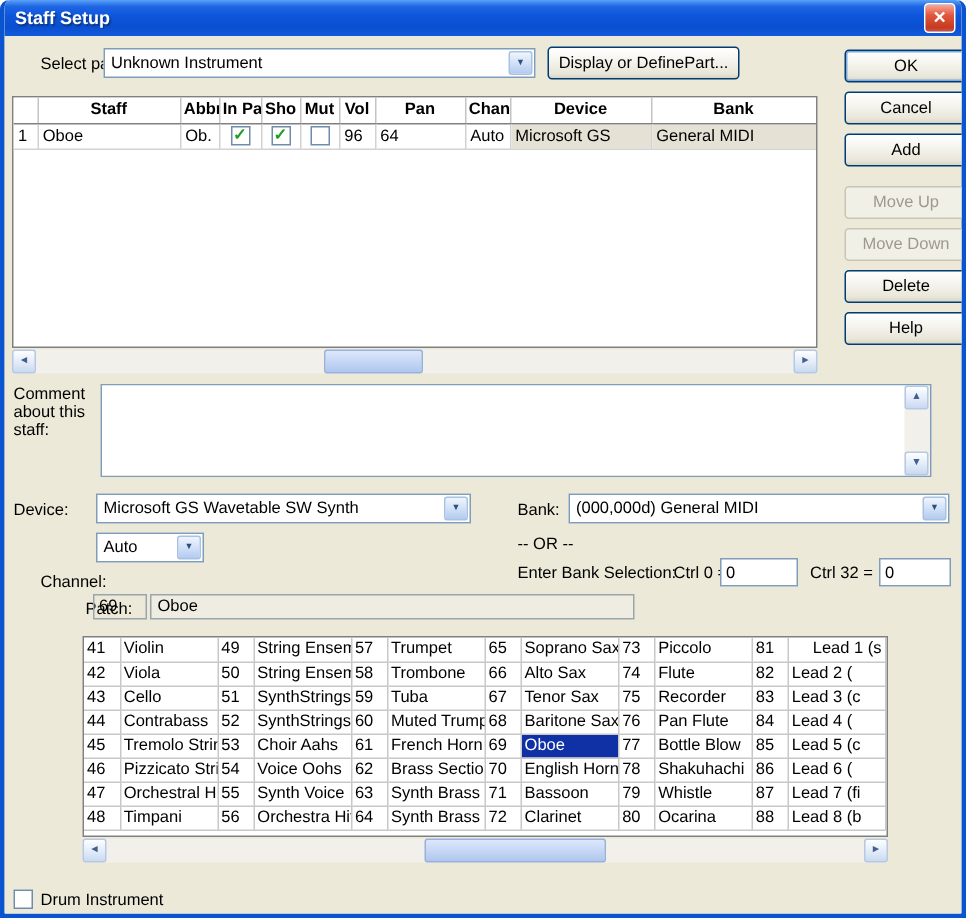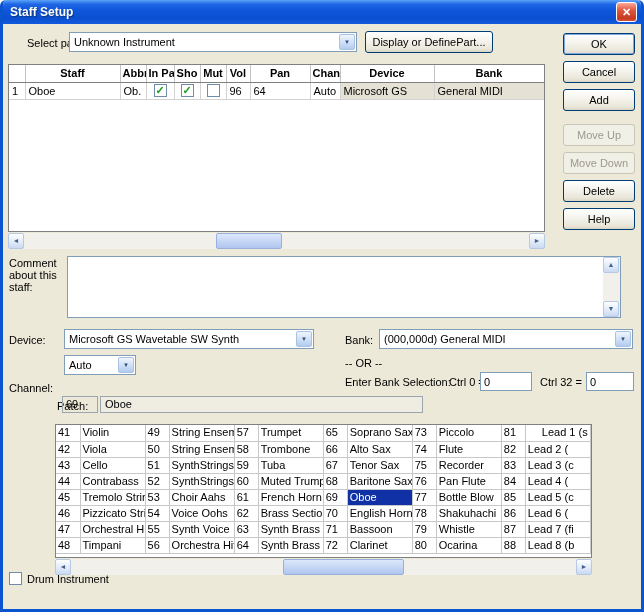--- a/index.html
+++ b/index.html
@@ -23,21 +23,21 @@
   .lbl { position:absolute; white-space:nowrap; }
 
   
   .combo { position:absolute; height:20px; background:#fff; border:1px solid #7F9DB9; display:flex; align-items:center; }
   .combo .val { flex:1; padding:0 4px; white-space:nowrap; overflow:hidden; }
   .combo .arrow-btn { width:16px; height:16px; margin:1px; border:1px solid #A9C2E2; border-radius:2px;
     background:linear-gradient(180deg,#EFF5FD 0%,#CBDDF6 60%,#B2CBEF 100%);
     color:#30507C; font-size:6px; line-height:14px; text-align:center; flex:0 0 auto; }
 
   
-  .btn { position:absolute; left:560px; width:72px; height:22px; border:1px solid #003C74; border-radius:3px;
+  .btn { position:absolute; left:560px; width:82px; height:22px; border:1px solid #003C74; border-radius:3px;
     background:linear-gradient(180deg,#FFFFFF 0%,#F4F3EC 45%,#E9E6D9 85%,#D9D5C5 100%);
     font-family:inherit; font-size:11px; color:#000; text-align:center; }
   .btn.default { box-shadow:inset 0 0 0 1px #7FA9DF; }
   .btn.disabled { border-color:#C8C5B6; color:#9C9A8D; background:#F1F0E7; box-shadow:none; }
   .push-btn { position:absolute; height:22px; border:1px solid #003C74; border-radius:3px;
     background:linear-gradient(180deg,#FFFFFF 0%,#F4F3EC 45%,#E9E6D9 85%,#D9D5C5 100%);
     font-family:inherit; font-size:11px; }
 
   
   .table-wrap { position:absolute; left:5px; top:40px; width:537px; height:168px; background:#fff; border:1px solid #808080; overflow:hidden; }
@@ -74,21 +74,21 @@
   .patch-name-field { position:absolute; left:97px; top:372px; width:323px; height:17px; border:1px solid #9AA5AE;
     background:#EFEDE2; padding:1px 4px; white-space:nowrap; overflow:hidden; }
 
   
   .grid-wrap { position:absolute; left:52px; top:400px; width:537px; height:134px; background:#fff; border:1px solid #808080; overflow:hidden; }
   .grid-wrap table { width:535px; table-layout:fixed; border-collapse:collapse; }
   .grid-wrap td { height:16px; line-height:15px; border-right:1px solid #C8C8C8; border-bottom:1px solid #C8C8C8;
     padding:0 2px; white-space:nowrap; overflow:hidden; }
   .grid-wrap td.pname.selected { background:#0F31A5; color:#fff; }
 
-  .drum-row { position:absolute; left:6px; top:548px; display:flex; align-items:center; }
+  .drum-row { position:absolute; left:6px; top:569px; display:flex; align-items:center; }
   .drum-row .cb { margin-right:5px; }
 </style>
 </head>
 <body>
 
 <div class="window">
 
   <div class="titlebar">
     <span class="title">Staff Setup</span>
     <span class="close-btn">✕</span>
@@ -168,21 +168,21 @@
     <div class="combo" style="left:61px; top:305px; width:250px;">
       <span class="val">Microsoft GS Wavetable SW Synth</span>
       <span class="arrow-btn">▼</span>
     </div>
     <span class="lbl" style="left:342px; top:310px;">Bank:</span>
     <div class="combo" style="left:376px; top:305px; width:254px;">
       <span class="val">(000,000d) General MIDI</span>
       <span class="arrow-btn">▼</span>
     </div>
 
-    <span class="lbl" style="left:6px; top:336px;margin-top:22px;">Channel:</span>
+    <span class="lbl" style="left:24px; top:336px;margin-top:22px;">Channel:</span>
     <div class="combo" style="left:61px; top:331px; width:72px;">
       <span class="val">Auto</span>
       <span class="arrow-btn">▼</span>
     </div>
     <span class="lbl" style="left:342px; top:333px;">-- OR --</span>
 
     <span class="lbl" style="left:342px; top:352px;">Enter Bank Selection:</span>
     <span class="lbl" style="left:446px; top:352px;">Ctrl 0 =</span>
     <input class="txt" style="left: 477px; top: 348px; width: 52px;" value="0">
     <span class="lbl" style="left:537px; top:352px;">Ctrl 32 =</span>

